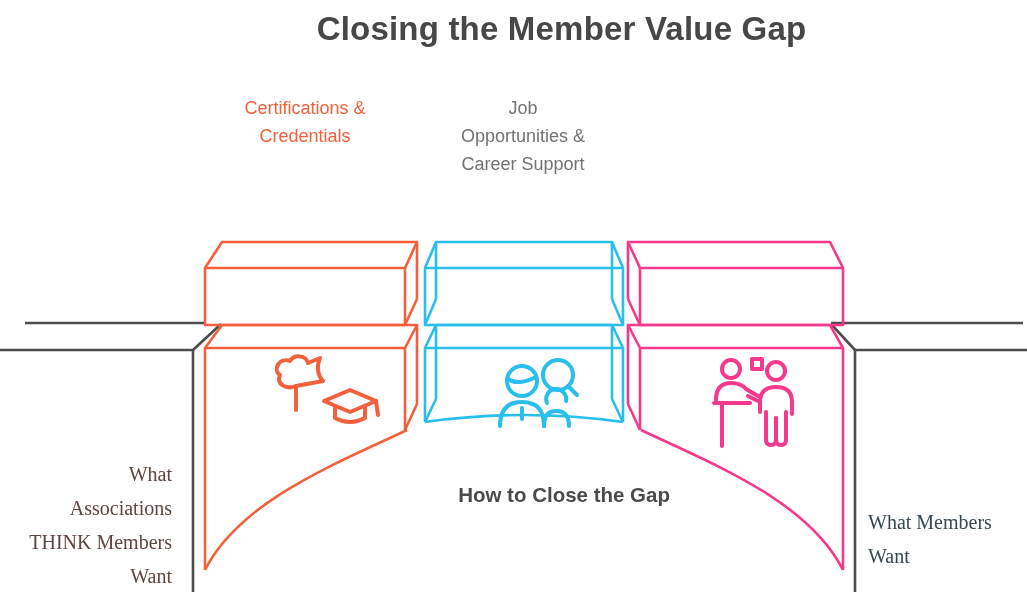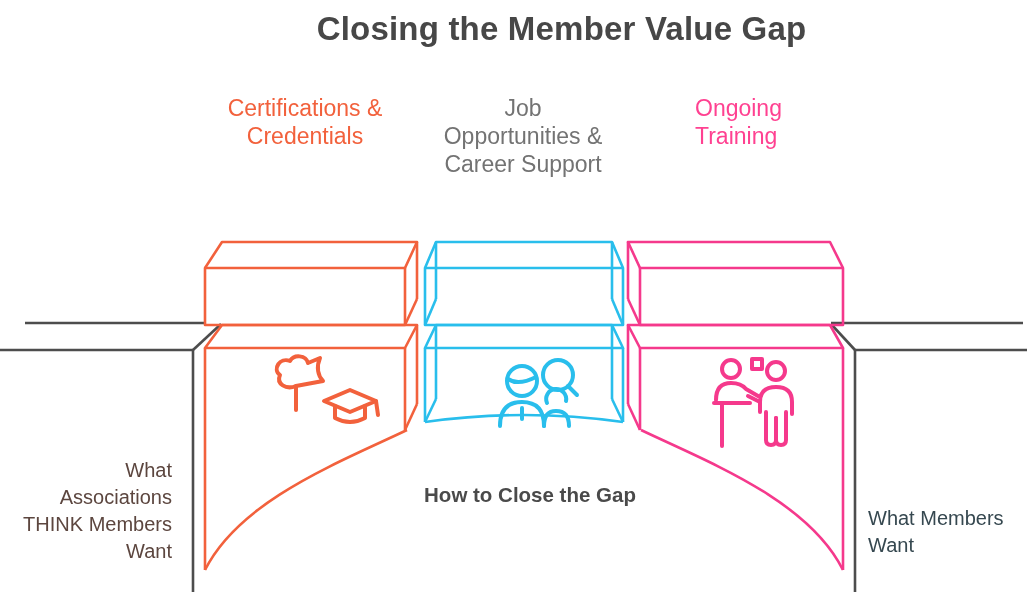--- a/index.html
+++ b/index.html
@@ -6,51 +6,49 @@
   .stage{
     position:relative;width:1027px;height:616px;background:#ffffff;overflow:hidden;
     font-family:"Liberation Sans", sans-serif;
   }
   .stage svg{position:absolute;left:0;top:0;}
   .title{
     position:absolute;top:10px;left:0;width:100%;text-align:center;
     font-size:33px;font-weight:bold;color:#474747;margin:0;letter-spacing:.2px;padding-left:48px;
   }
   .col-label{
-    position:absolute;top:94px;font-size:23px;line-height:28px;font-weight:normal;
+    position:absolute;top:94px;font-size:18px;line-height:28px;font-weight:normal;
     white-space:pre-line;
   }
   .col-label.orange{left:205px;width:200px;text-align:center;color:#F2613C;}
   .col-label.teal{left:423px;width:200px;text-align:center;color:#737373;}
   .col-label.pink{left:695px;width:170px;text-align:left;color:#FF4191;}
   .side-label{
-    position:absolute;font-size:20px;line-height:27px;white-space:pre-line;
+    position:absolute;font-size:20px;line-height:34px;white-space:pre-line;font-family:Liberation Serif, serif;
   }
   .side-label.left{left:20px;width:152px;top:457px;text-align:right;color:#5C463F;}
   .side-label.right{left:868px;width:150px;top:457px;text-align:left;color:#364850;margin-top:48px;}
   .center-label{
-    position:absolute;left:390px;width:280px;top:483px;text-align:center;
+    position:absolute;left:390px;width:280px;top:483px;text-align:right;
     font-size:20.5px;font-weight:bold;color:#4A4A4A;
   }
   .icon-svg{position:absolute;}
 </style>
 </head>
 <body>
 
 <div class="stage">
 
   <h1 class="title">Closing the Member Value Gap</h1>
 
   <div class="col-label orange">Certifications &amp;
 Credentials</div>
   <div class="col-label teal">Job
 Opportunities &amp;
 Career Support</div>
-  <div class="col-label pink">Ongoing
-Training</div>
 
   <svg width="1027" height="616" viewBox="0 0 1027 616">
 
     <g fill="none" stroke-width="2.6" stroke-linecap="butt" stroke="#4D4D4D">
       <path d="M25 323 H205"></path>
       <path d="M0 350 H193"></path>
       <path d="M193 350 V592"></path>
       <path d="M193 350 L221 324"></path>
       <path d="M831 323 H1023"></path>
       <path d="M855 350 H1027"></path>

